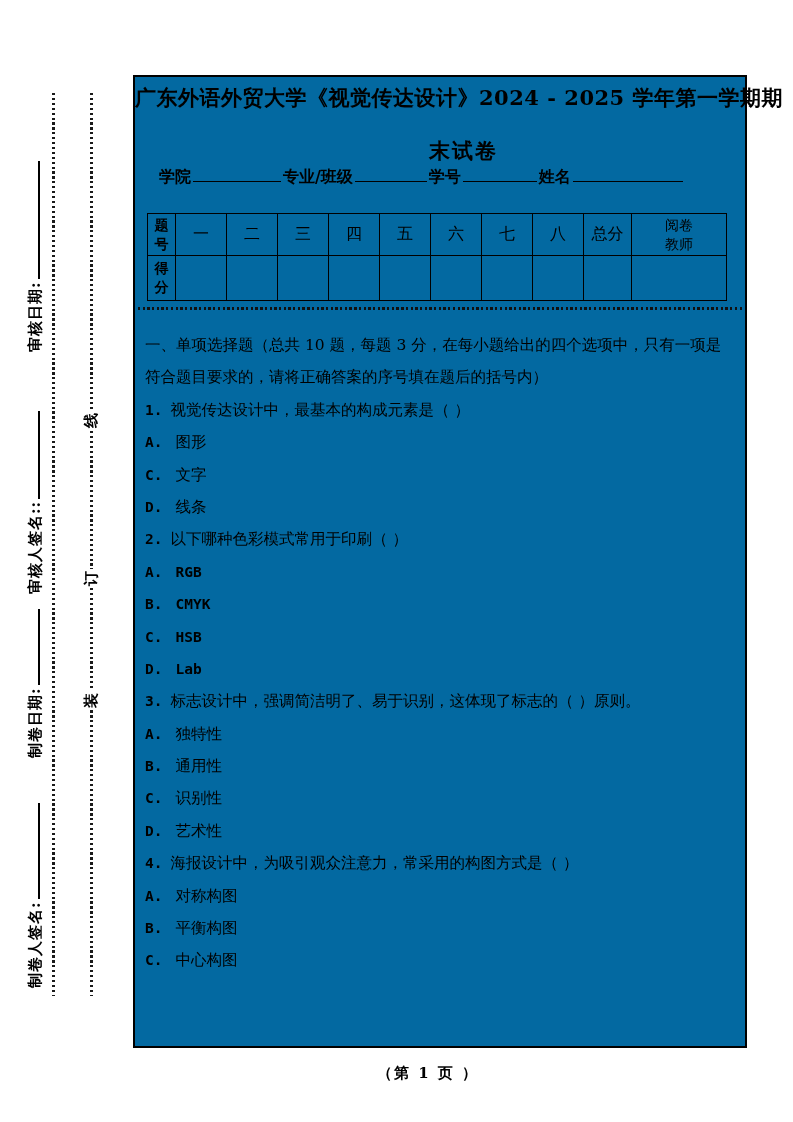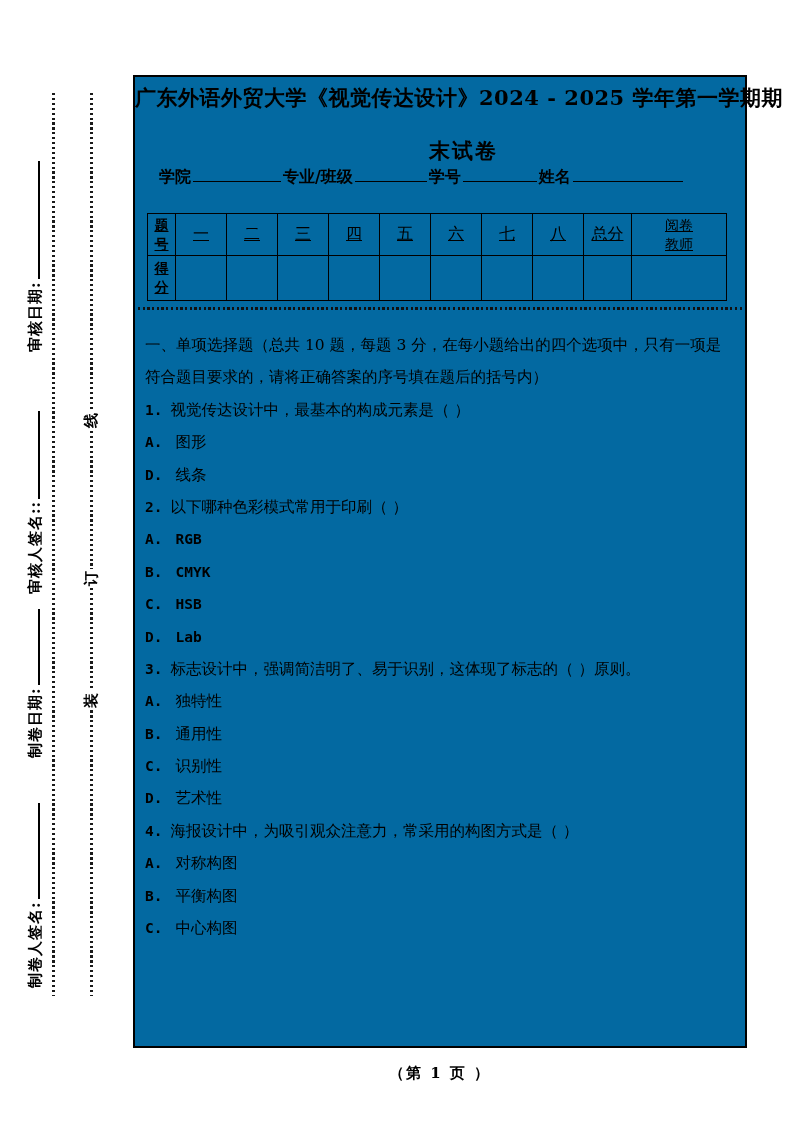--- a/index.html
+++ b/index.html
@@ -55,40 +55,40 @@
     font-size:16px; font-weight:700; white-space:nowrap;
   }
   .blank { display:inline-block; border-bottom:1.5px solid #000; height:15px; margin:0 2px; }
   .b1 { width:88px; } .b2 { width:72px; } .b3 { width:74px; } .b4 { width:110px; }
 
   .score-table {
     position:absolute; left:12px; top:136px; border-collapse:collapse; table-layout:fixed;
   }
   .score-table td {
     border:1.6px solid #000; text-align:center; vertical-align:middle;
-    font-size:16px; font-weight:500; padding:0;text-decoration:underline;
+    font-size:16px; font-weight:500; padding:0;
   }
   .score-table tr.r1 td { height:42px; }
   .score-table tr.r2 td { height:45px; }
   td.c-corner { font-size:14px; line-height:1.35; font-weight:700; word-break:break-all; padding:0 5px; }
   td.c-grader { font-size:14px; line-height:1.35; }
 
   .hdots {
     position:absolute; left:3px; right:3px; top:230px; height:3px;
     background-image:repeating-linear-gradient(to right, #111 0 2.3px, transparent 2.3px 4.7px);
   }
 
   .body-text { position:absolute; left:10px; top:252px; right:4px; }
   .line { height:32.4px; line-height:32.4px; white-space:nowrap; font-size:15.5px; font-weight:500; }
   .mono { font-family:"DejaVu Sans Mono", monospace; font-weight:700; font-size:14.5px; }
   .qnum { margin-right:8px; }
   .letter { margin-right:13px; }
 
   .footer {
-    position:absolute; left:133px; top:1064px; width:614px; text-align:center;
+    position:absolute; left:121px; top:1064px; width:614px; text-align:center;
     font-size:15px; font-weight:700; letter-spacing:2px;
   }
 </style>
 </head>
 <body>
 
 <div class="page">
 
   <div class="side-group sg1">
     <span>审核日期:</span><span class="side-blank"></span>
@@ -166,20 +166,21 @@
       </table>
 
     <div class="hdots"></div>
 
     <div class="body-text">
       <div class="line">一、单项选择题（总共 10 题，每题 3 分，在每小题给出的四个选项中，只有一项是</div>
       <div class="line">符合题目要求的，请将正确答案的序号填在题后的括号内）</div>
 
       <div class="line"><span class="mono qnum">1.</span><span>视觉传达设计中，最基本的构成元素是（  ）</span></div>
       <div class="line"><span class="mono letter">A.</span><span>图形</span></div>
+      <div class="line"><span class="mono letter">C.</span><span>文字</span></div>
       <div class="line"><span class="mono letter">D.</span><span>线条</span></div>
 
       <div class="line"><span class="mono qnum">2.</span><span>以下哪种色彩模式常用于印刷（  ）</span></div>
       <div class="line"><span class="mono letter">A.</span><span class="mono">RGB</span></div>
       <div class="line"><span class="mono letter">B.</span><span class="mono">CMYK</span></div>
       <div class="line"><span class="mono letter">C.</span><span class="mono">HSB</span></div>
       <div class="line"><span class="mono letter">D.</span><span class="mono">Lab</span></div>
 
       <div class="line"><span class="mono qnum">3.</span><span>标志设计中，强调简洁明了、易于识别，这体现了标志的（  ）原则。</span></div>
       <div class="line"><span class="mono letter">A.</span><span>独特性</span></div>

